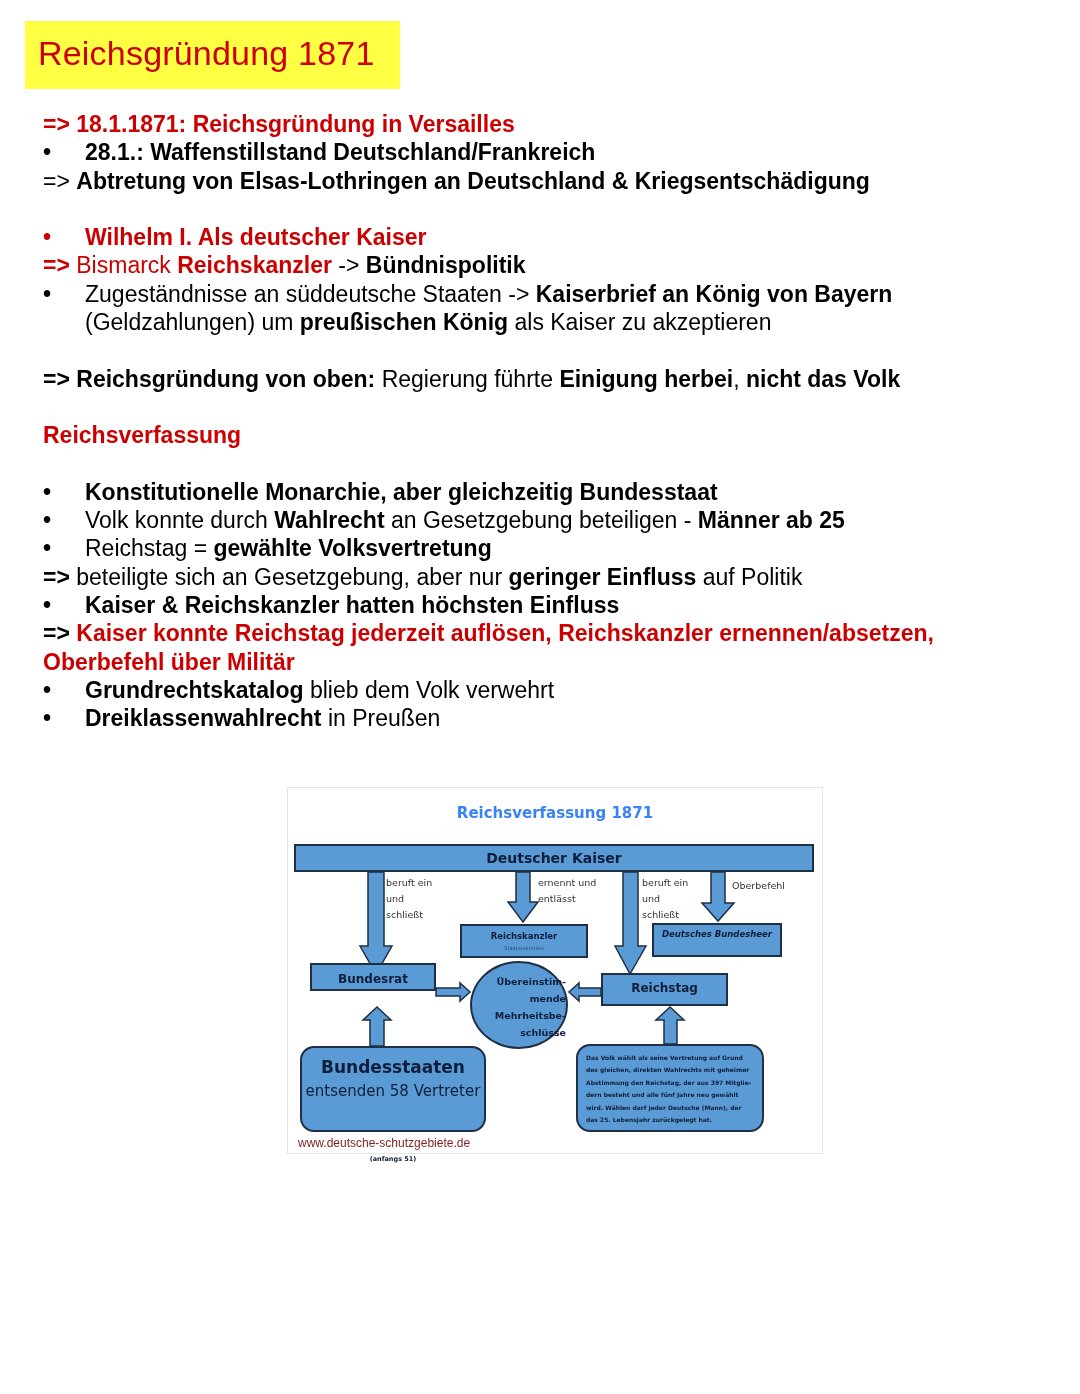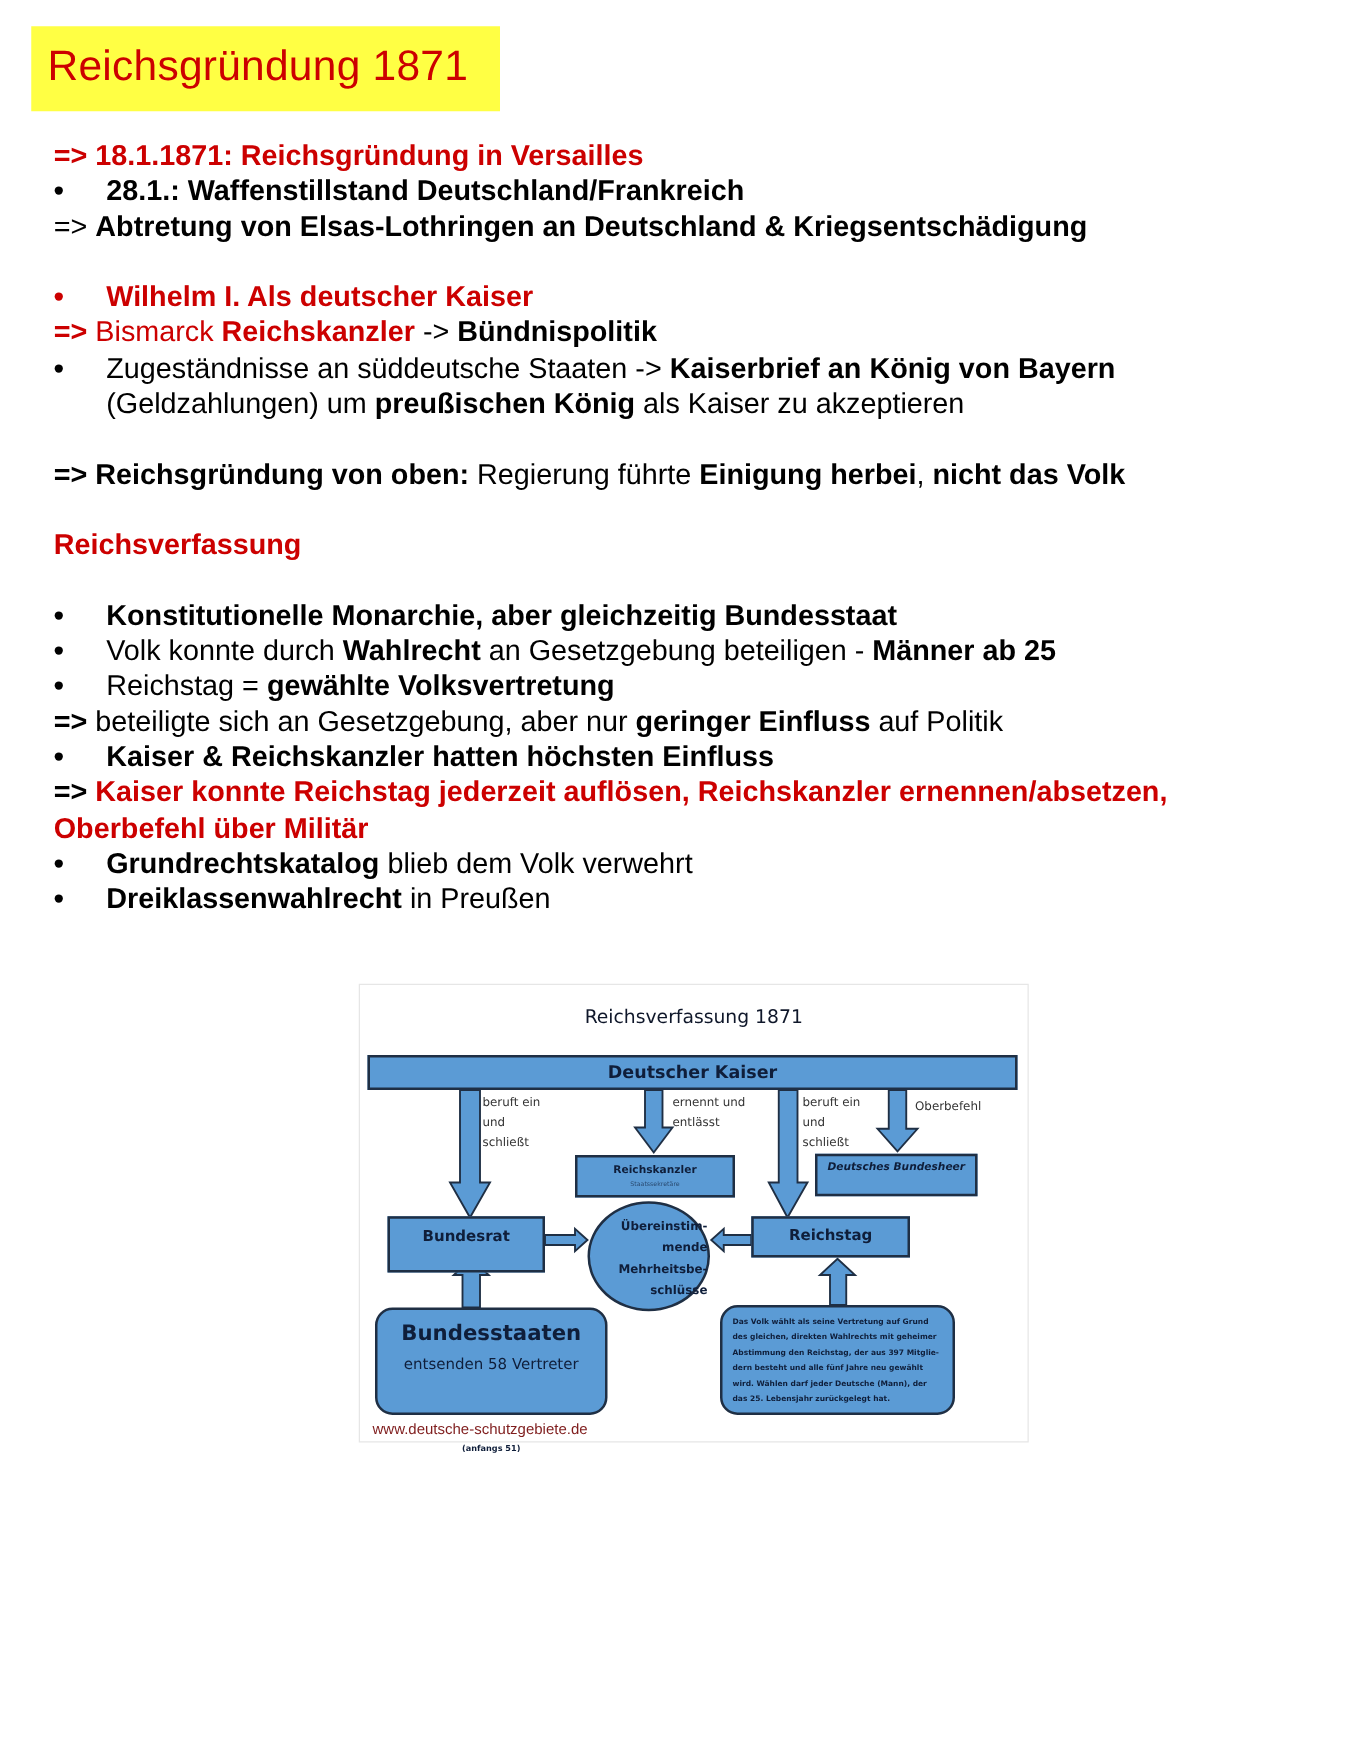--- a/index.html
+++ b/index.html
@@ -12,21 +12,21 @@
   .notes { position: absolute; left: 43px; top: 110px; width: 1010px; font-size: 23px; line-height: 28.3px; }
   .line { white-space: nowrap; position: relative; }
   .line.bullet { padding-left: 42px; }
   .line.bullet::before { content: "\2022"; position: absolute; left: 0; top: 0; font-weight: bold; }
   .line.wrap { white-space: normal; }
   .gap { height: 28.3px; }
   .red { color: #cc0000; }
   .b { font-weight: bold; }
   .diagram { position: absolute; left: 287px; top: 787px; width: 534px; height: 365px;
              background: #ffffff; border: 1px solid #e6e6e6; font-family: "DejaVu Sans", sans-serif; }
-  .d-title { position: absolute; left: 0; width: 100%; top: 16px; text-align: center; font-size: 15px; font-weight: normal; color: #0f172a; }
+  .d-title { position: absolute; left: 0; width: 100%; top: 16px; text-align: center; font-size: 15px; font-weight: bold; color: #3b82f6; }
   .box { position: absolute; background: #5b9bd5; border: 2px solid #1f2f44; box-sizing: border-box;
          color: #0f1e3a; font-weight: bold; text-align: center; }
   .lbl { position: absolute; font-size: 9.5px; color: #333; line-height: 16px; }
   .circle { position: absolute; border-radius: 50%; background: #5b9bd5; border: 2px solid #1f2f44; box-sizing: border-box;
             color: #0f1e3a; font-weight: bold; font-size: 9.5px; line-height: 17px; padding: 10px 0 0 16px; }
   .watermark { position: absolute; left: 10px; bottom: 3px; font-family: "Liberation Sans", sans-serif;
                font-size: 12px; color: #7f1d1d; }
   svg.arrows { position: absolute; left: 0; top: 0; }
 </style>
 </head>
@@ -89,32 +89,32 @@
   <div class="lbl" style="left:250px;top:87px;"><span>ernennt und</span><br><span>entlässt</span></div>
   <div class="lbl" style="left:354px;top:87px;"><span>beruft ein</span><br><span>und</span><br><span>schließt</span></div>
   <div class="lbl" style="left:444px;top:90px;">Oberbefehl</div>
 
   <div class="box" style="left:172px;top:136px;width:128px;height:34px;font-size:8.5px;line-height:12px;padding-top:4px;">
     <div>Reichskanzler</div>
     <div style="font-size:5px;font-weight:normal;color:#2a4a70;">Staatssekretäre</div>
   </div>
   <div class="box" style="left:364px;top:135px;width:130px;height:34px;font-size:8.5px;line-height:18px;font-style:italic;">Deutsches Bundesheer</div>
 
-  <div class="box" style="left:22px;top:185px;width:126px;height:45px;font-size:12px;line-height:28px;">Bundesrat</div>
+  <div class="box" style="left:22px;top:175px;width:126px;height:28px;font-size:12px;line-height:28px;">Bundesrat</div>
   <div class="box" style="left:313px;top:185px;width:127px;height:33px;font-size:12px;line-height:26px;">Reichstag</div>
 
   <div class="circle" style="left:182px;top:173px;width:98px;height:88px;text-align:right;">
     <div>Übereinstim-</div>
       <div>mende</div>
       <div>Mehrheitsbe-</div>
       <div>schlüsse</div>
   </div>
 
   <div class="box" style="left:12px;top:258px;width:186px;height:86px;border-radius:14px;padding-top:8px;">
     <div style="font-size:17px;line-height:22px;">Bundesstaaten</div>
-    <div style="font-size:12px;line-height:26px;font-weight:normal;color:#0f1e3a;">entsenden 58 Vertreter</div>
+    <div style="font-size:15px;line-height:26px;font-weight:normal;color:#0f1e3a;">entsenden 58 Vertreter</div>
     <div style="font-size:6.5px;line-height:14px;margin-top:48px;">(anfangs 51)</div>
   </div>
 
   <div class="box" style="left:288px;top:256px;width:188px;height:88px;border-radius:14px;text-align:left;padding:6px 8px;font-size:6px;line-height:12.4px;">Das Volk wählt als seine Vertretung auf Grund des gleichen, direkten Wahlrechts mit geheimer Abstimmung den Reichstag, der aus 397 Mitglie-dern besteht und alle fünf Jahre neu gewählt wird. Wählen darf jeder Deutsche (Mann), der das 25. Lebensjahr zurückgelegt hat.</div>
 
   <div class="watermark">www.deutsche-schutzgebiete.de</div>
 </div>
 
 </body></html>

